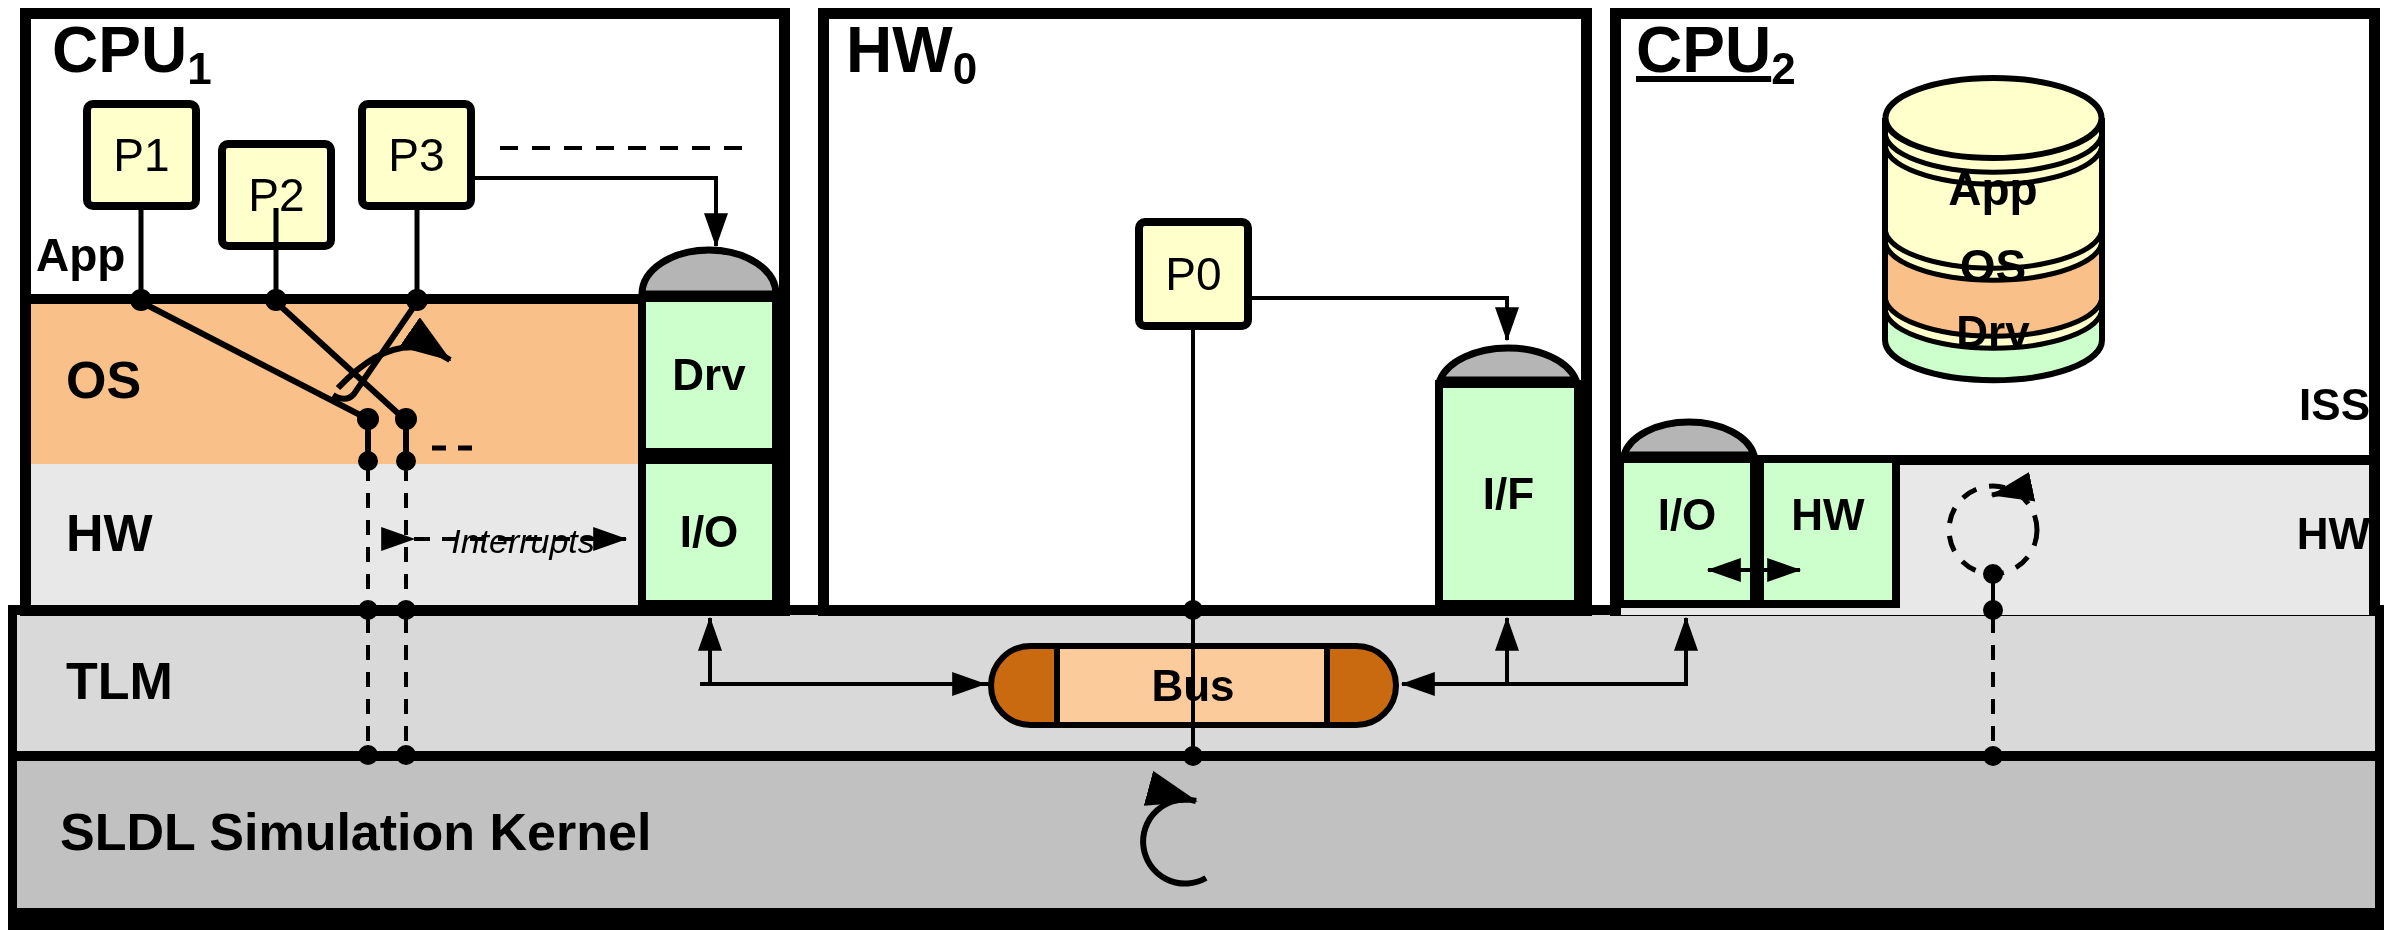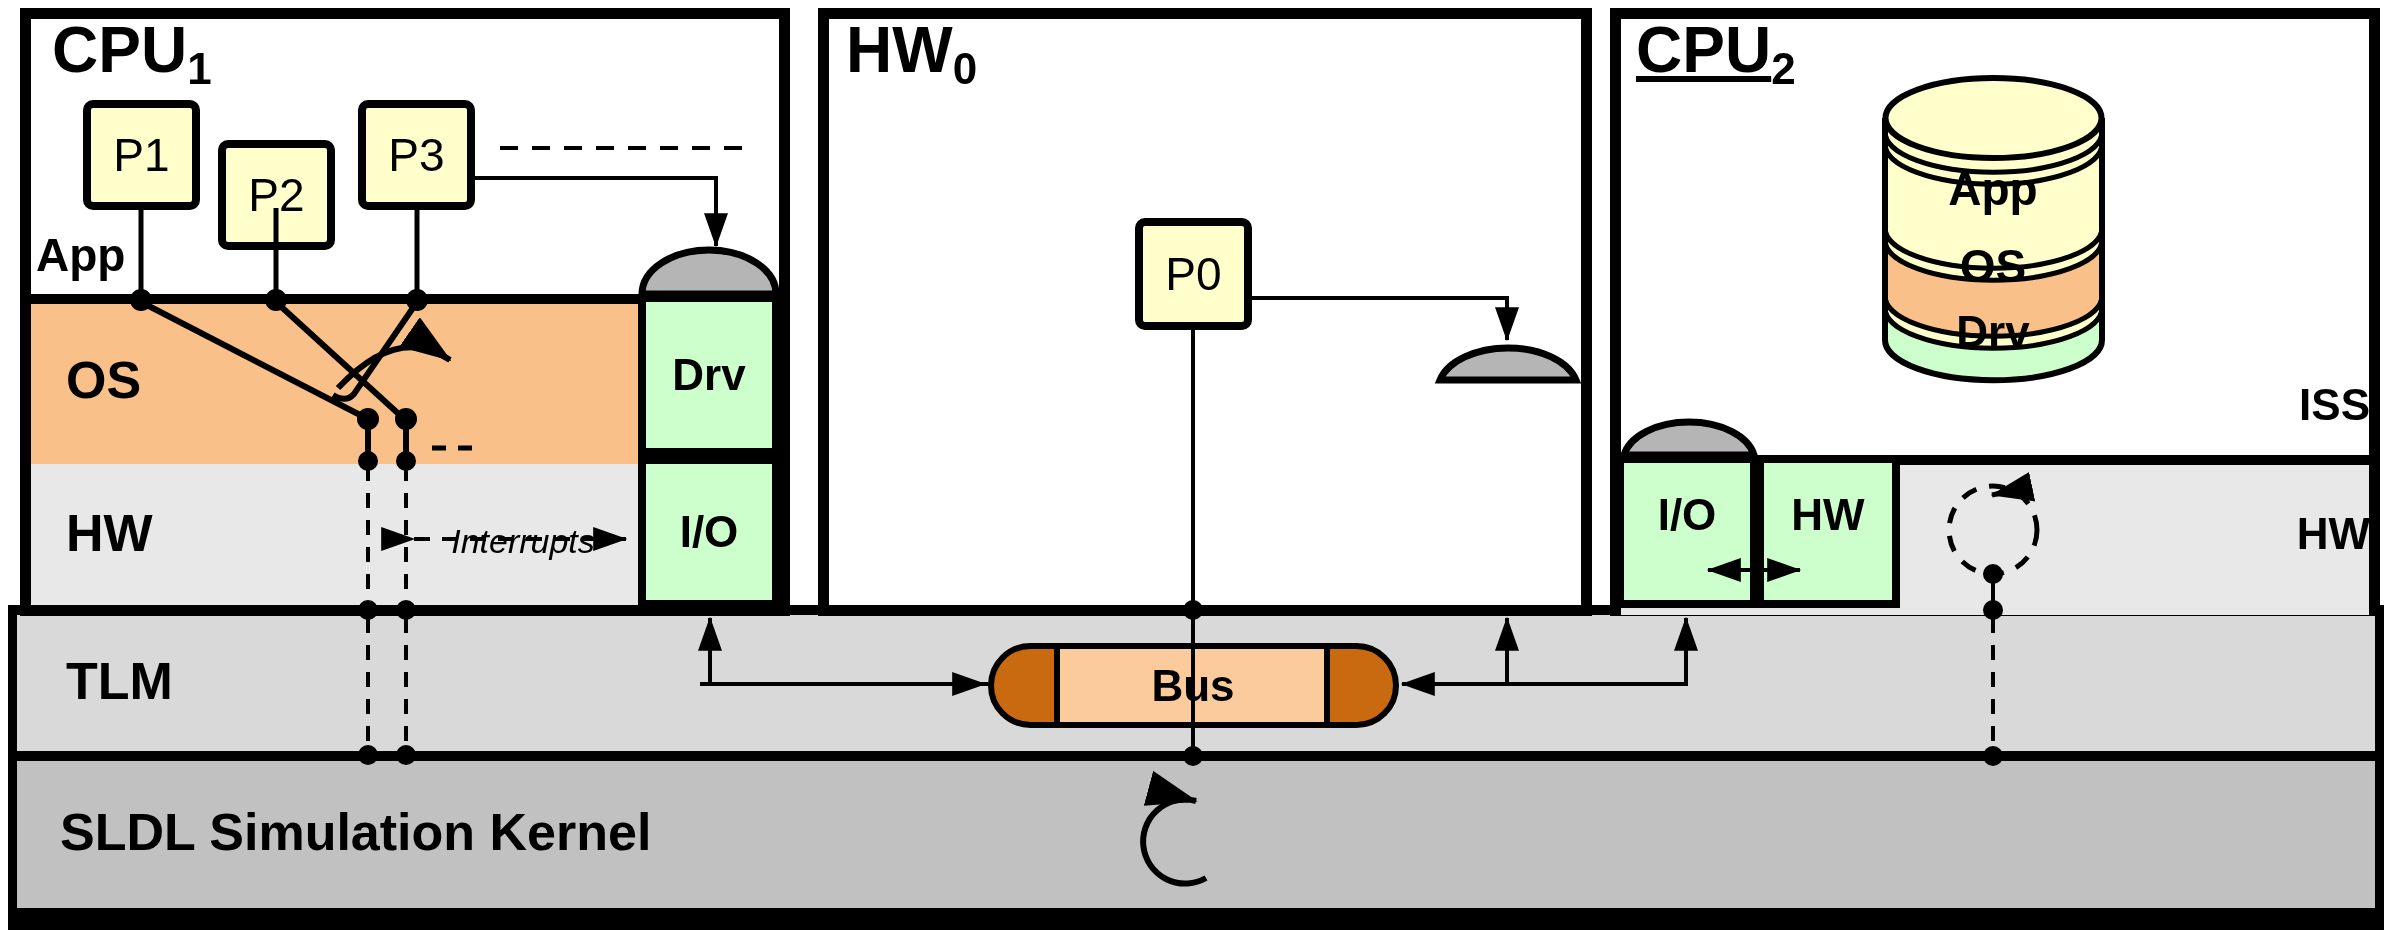--- a/index.html
+++ b/index.html
@@ -66,20 +66,23 @@
   <div class="hw-band1"></div>
 
   <div class="hw-band2"></div>
 
   <div class="module mod-drv">
       <span>Drv</span>
     </div>
   <div class="module mod-io1">
       <span>I/O</span>
     </div>
+  <div class="module mod-if">
+      <span>I/F</span>
+    </div>
   <div class="module mod-io2">
       <span>I/O</span>
     </div>
   <div class="module mod-hw2">
       <span>HW</span>
     </div>
 
   <div class="bubble p1">
       <span>P1</span>
     </div>

